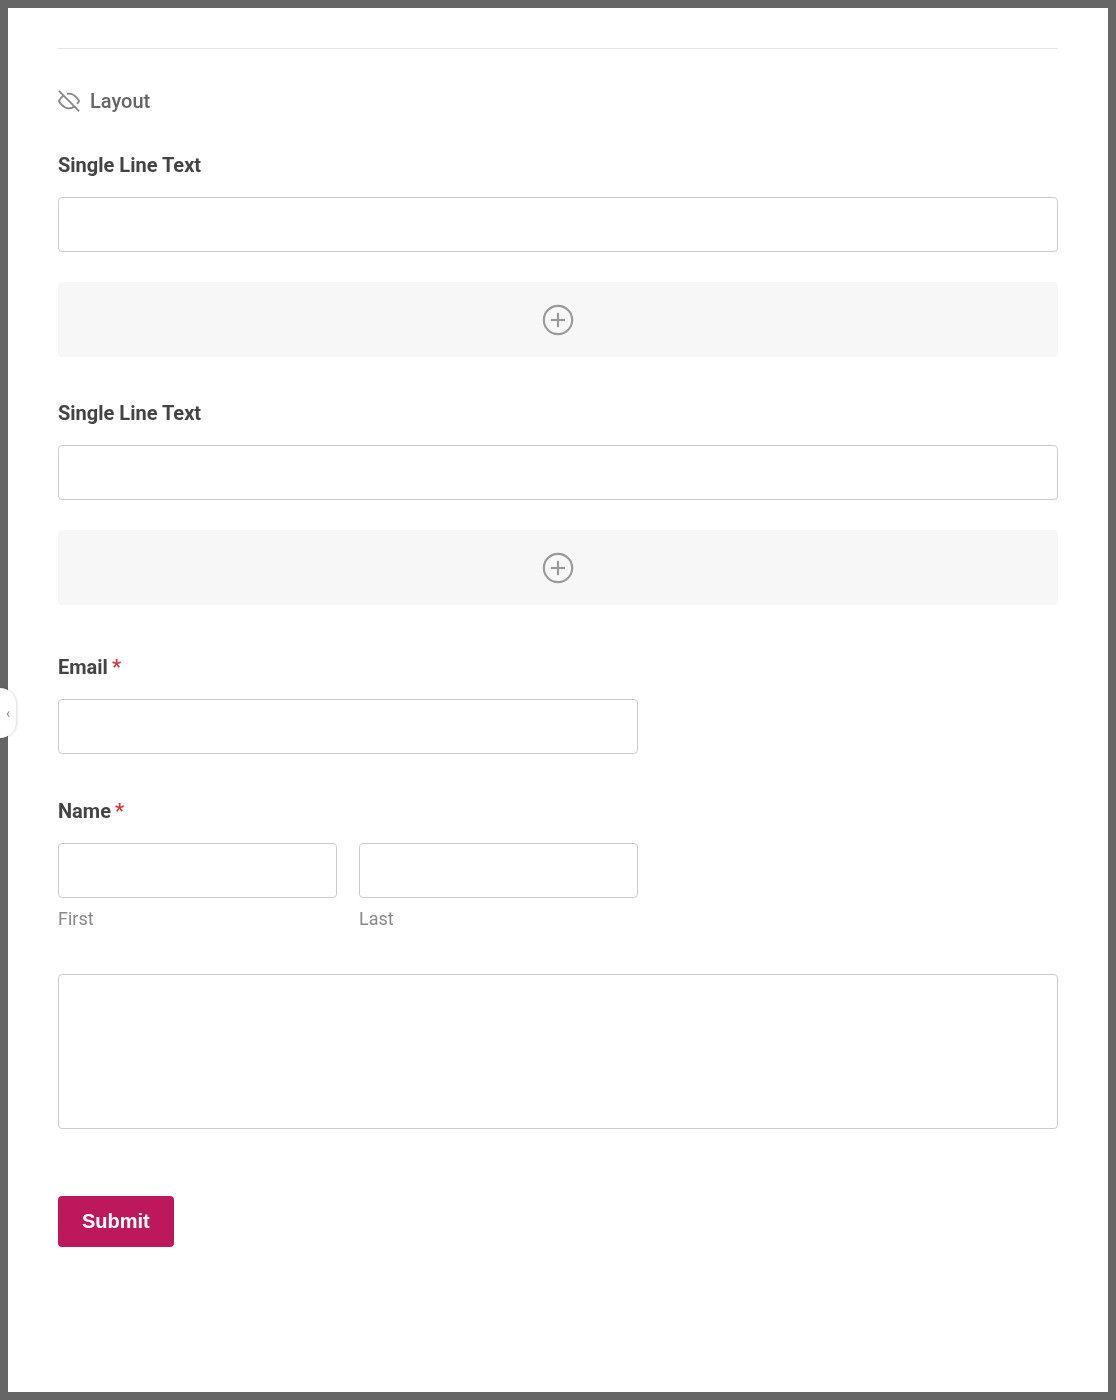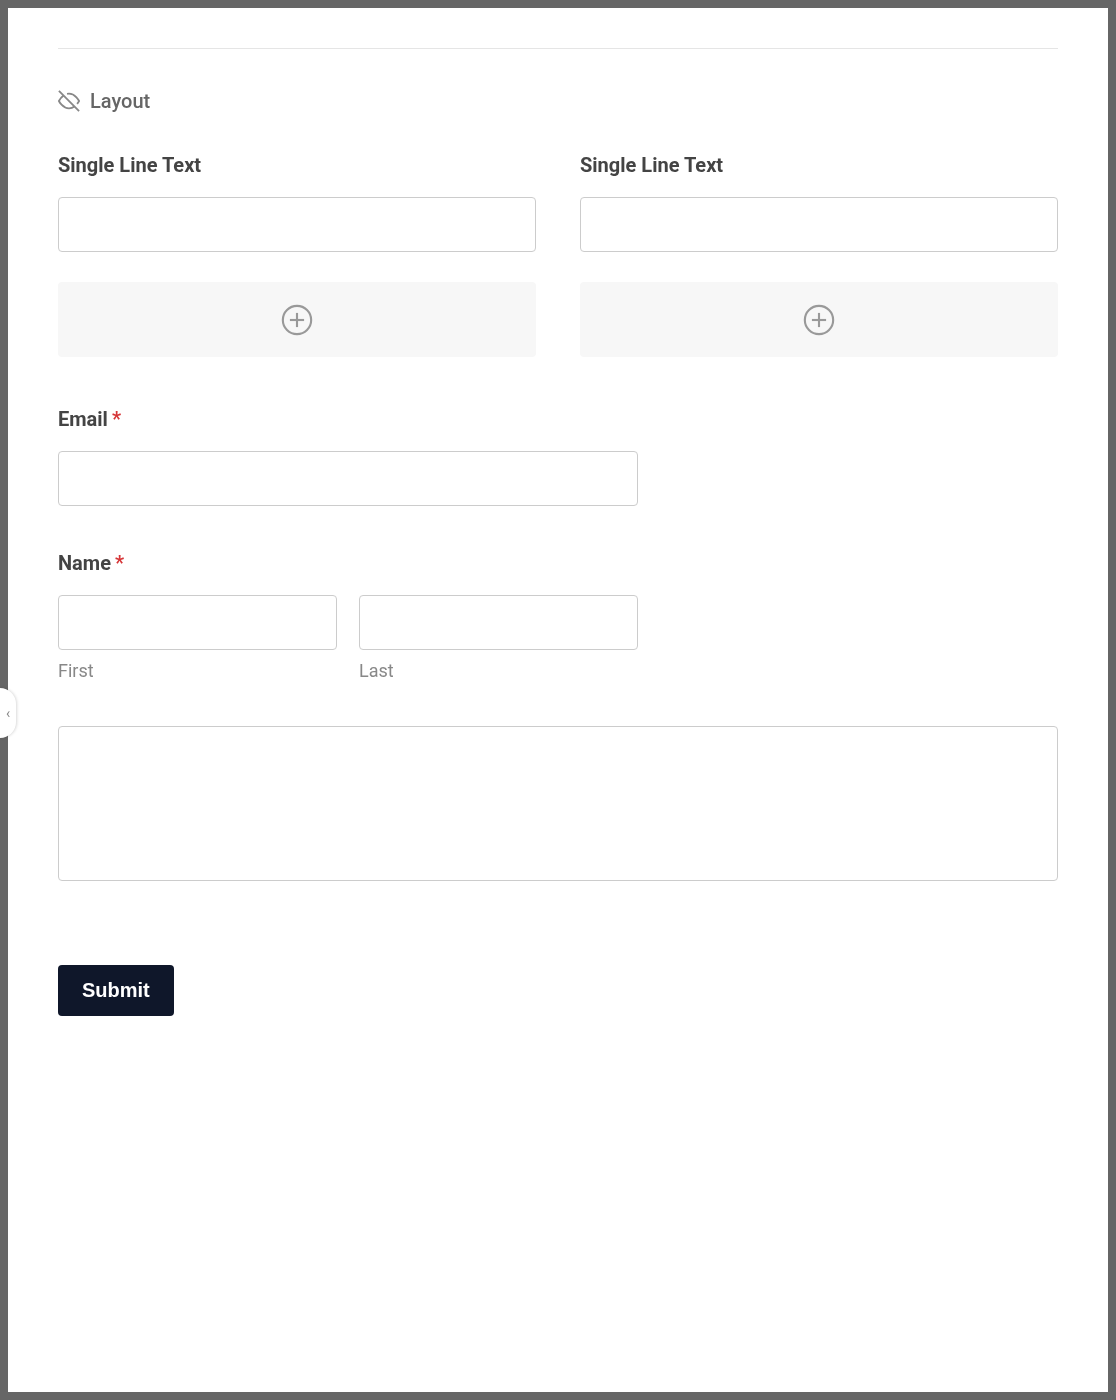--- a/index.html
+++ b/index.html
@@ -50,20 +50,21 @@
     .layout-icon {
       display: inline-flex;
       align-items: center;
       color: #888888;
     }
     
     .two-column-row {
       display: flex;
       gap: 44px;
       margin-bottom: 50px;
+      flex-direction: column;
     }
     
     .column {
       flex: 1;
     }
     
     .field-label {
       font-size: 20px;
       font-weight: 700;
       color: #444444;
@@ -152,29 +153,29 @@
       border: 1px solid #cccccc;
       border-radius: 4px;
       padding: 10px 12px;
       font-size: 16px;
       background: #ffffff;
       resize: none;
       font-family: inherit;
     }
     
     .submit-button {
-      background: #0f172a;
+      background: #be185d;
       color: #ffffff;
       font-size: 20px;
       font-weight: 600;
       border: none;
       border-radius: 4px;
       padding: 14px 24px;
       cursor: pointer;
-      margin-top: 35px;
+      margin-top: 18px;
     }
     
     .left-tab {
       position: absolute;
       left: -8px;
       top: 680px;
       width: 16px;
       height: 50px;
       background: #ffffff;
       border-radius: 0 25px 25px 0;

